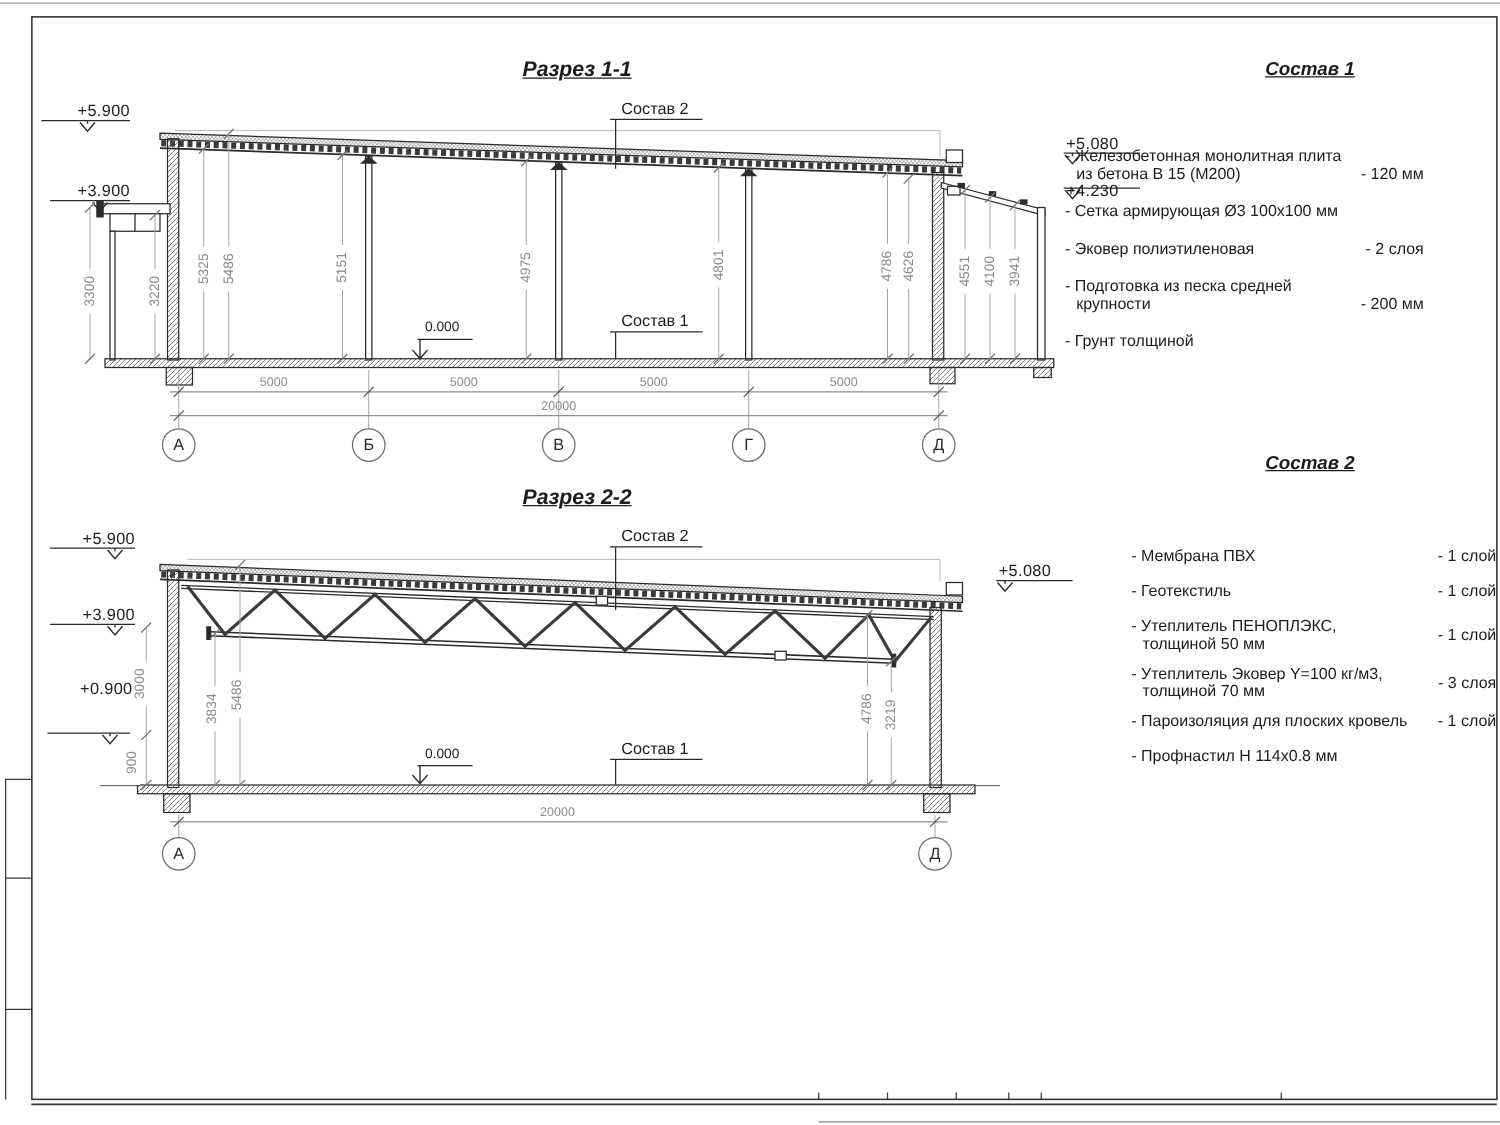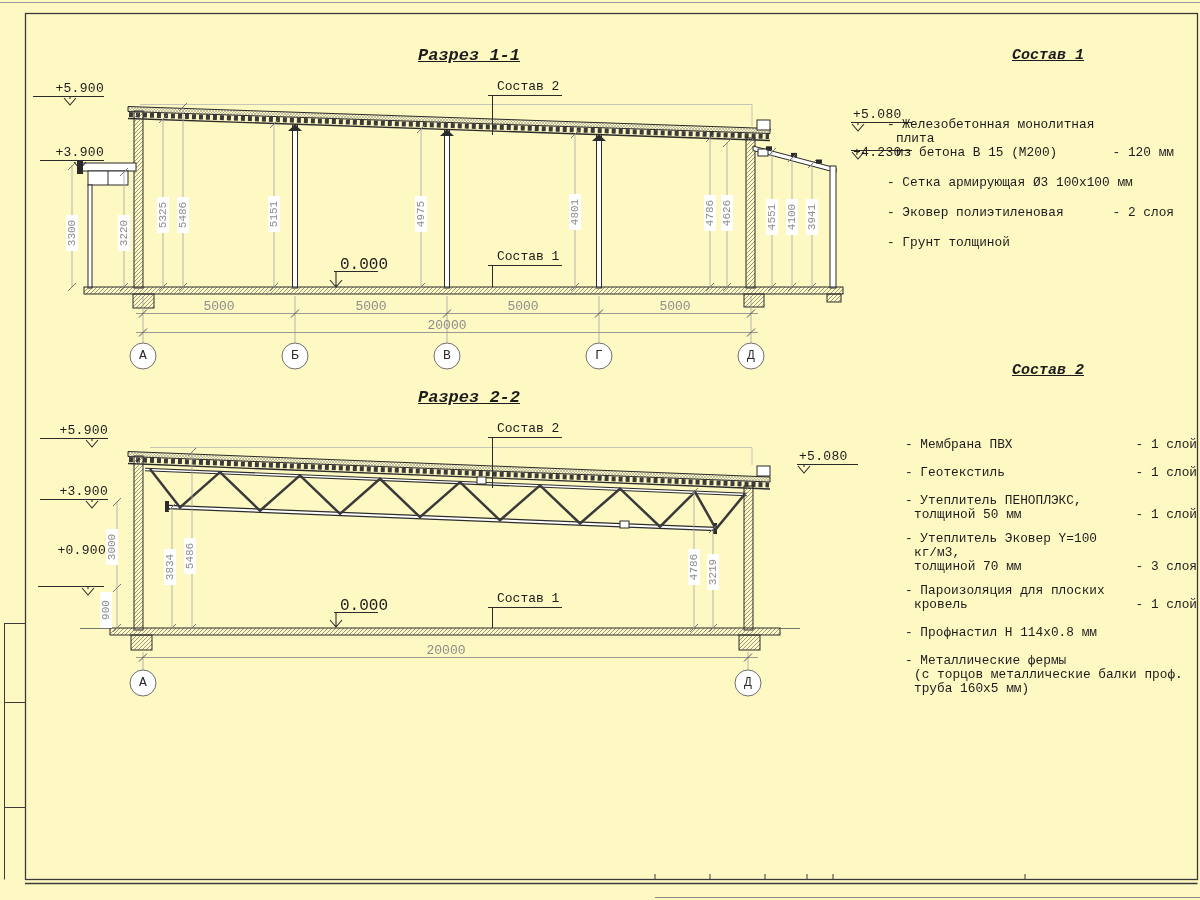--- a/index.html
+++ b/index.html
@@ -1,39 +1,39 @@
 <!DOCTYPE html>
 <html><head>
 <meta charset="utf-8">
 <style>
   html,body{margin:0;padding:0;background:#e8e8e8;}
-  #sheet{position:relative;width:1200px;height:900px;background:#fef9c3;overflow:hidden;
-         font-family:Liberation Mono, monospace;color:#222;}
+  #sheet{position:relative;width:1200px;height:900px;background:#ffffff;overflow:hidden;
+         font-family:Liberation Sans, sans-serif;color:#222;}
   svg{position:absolute;left:0;top:0;}
   .txt{position:absolute;white-space:nowrap;}
   .sec-title{font-size:17px;font-style:italic;font-weight:bold;text-decoration:underline;color:#1c1c1c;}
   .pan-title{font-size:15px;font-style:italic;font-weight:bold;text-decoration:underline;color:#1c1c1c;text-align:center;width:150px;}
   .elev{font-size:13px;color:#1c1c1c;letter-spacing:.3px;width:70px;}
   .elev.r{text-align:right;}
   .callout{font-size:13px;color:#1c1c1c;}
-  .zero{font-size:16px;color:#1c1c1c;}
+  .zero{font-size:11px;color:#1c1c1c;}
   .vdim{position:absolute;width:36px;height:12px;line-height:12px;font-size:11px;color:#8c8c8c;
         background:#fff;text-align:center;transform:rotate(-90deg);}
-  .hdim{position:absolute;height:12px;line-height:12px;font-size:13px;color:#8c8c8c;text-align:center;width:44px;}
+  .hdim{position:absolute;height:12px;line-height:12px;font-size:10px;color:#8c8c8c;text-align:center;width:44px;}
   .axl{position:absolute;width:26px;height:16px;line-height:16px;font-size:13px;color:#2b2b2b;text-align:center;}
   .notes{position:absolute;left:203px;top:760px;font-size:13px;line-height:17px;color:#1c1c1c;white-space:pre-line;}
   .panel{position:absolute;font-size:12.8px;line-height:14px;color:#1c1c1c;}
   .panel .row{display:flex;justify-content:space-between;align-items:flex-end;}
   .panel .nm{white-space:pre-line;padding-left:9px;text-indent:-9px;}
   .panel .vl{white-space:nowrap;padding-left:8px;}
-  .p1{left:887px;top:118px;width:287px;}
+  .p1{left:852px;top:118px;width:287px;}
   .p2{left:905px;top:438px;width:292px;}
   .p1 .row{margin-bottom:16px;}
   .p2 .row{margin-bottom:14px;}
-  .p2 .row:nth-child(3),.p2 .row:nth-child(4){margin-bottom:10px;}
+  .p2 .row:nth-child(3),.p2 .row:nth-child(4){margin-bottom:10px;align-items:center;}
 </style>
 </head>
 <body>
 
 <div id="sheet">
 
 <svg width="1200" height="900" viewBox="0 0 1200 900">
   <defs>
     <pattern id="hw" width="4" height="4" patternUnits="userSpaceOnUse">
       <path d="M0,4 L4,0 M-1,1 L1,-1 M3,5 L5,3" stroke="#6f6f6f" stroke-width="0.7" fill="none"></path>
@@ -229,20 +229,25 @@
     </div>
     <div class="row">
       <div class="nm">- Сетка армирующая Ø3 100x100 мм</div>
       <div class="vl"></div>
     </div>
     <div class="row">
       <div class="nm">- Эковер полиэтиленовая</div>
       <div class="vl">- 2 слоя</div>
     </div>
     <div class="row">
+      <div class="nm">- Подготовка из песка средней
+крупности</div>
+      <div class="vl">- 200 мм</div>
+    </div>
+    <div class="row">
       <div class="nm">- Грунт толщиной</div>
       <div class="vl"></div>
     </div>
   </div>
 
   <div class="txt pan-title" style="left:973px;top:362px;">Состав 2</div>
   <div class="panel p2">
     <div class="row">
       <div class="nm">- Мембрана ПВХ</div>
       <div class="vl">- 1 слой</div>
@@ -262,22 +267,16 @@
       <div class="vl">- 3 слоя</div>
     </div>
     <div class="row">
       <div class="nm">- Пароизоляция для плоских кровель</div>
       <div class="vl">- 1 слой</div>
     </div>
     <div class="row">
       <div class="nm">- Профнастил Н 114x0.8 мм</div>
       <div class="vl"></div>
     </div>
-    <div class="row">
-      <div class="nm">- Металлические фермы
-(с торцов металлические балки проф.
-труба 160x5 мм)</div>
-      <div class="vl"></div>
-    </div>
   </div>
 
 
 </div>
 
 </body></html>

